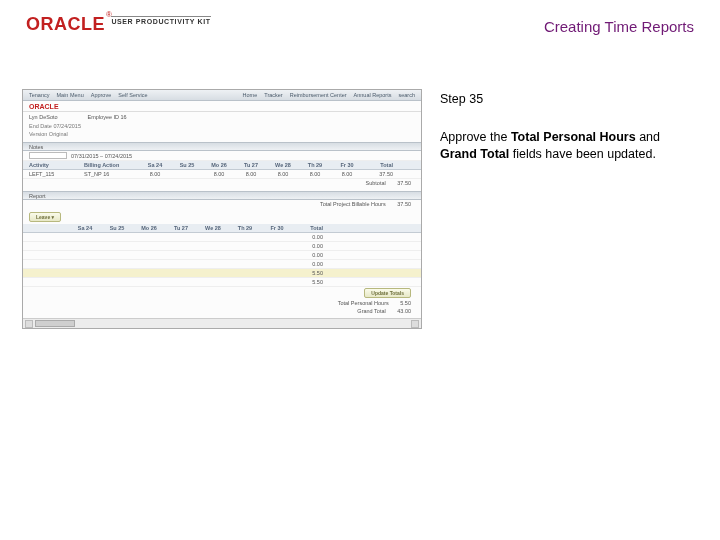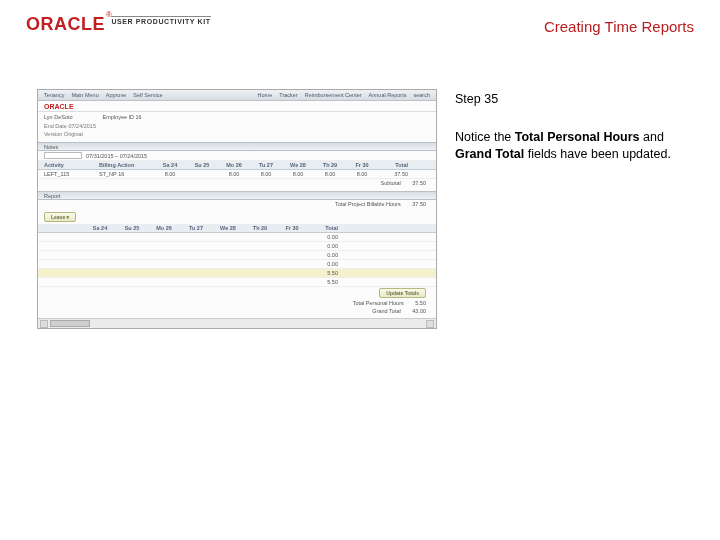--- a/index.html
+++ b/index.html
@@ -34,29 +34,29 @@
     letter-spacing: 0.6px;
     font-weight: 700;
     color: #333;
     border-top: 1px solid #888;
     margin-top: 2px;
     padding-top: 1px;
   }
   .page-title {
     font-size: 15px;
     font-weight: 400;
-    color: #b91c1c;
+    color: #701a75;
     padding-top: 4px;
   }
 
   
   .content {
     display: flex;
     margin-top: 50px;
-    padding: 0 37px;
+    padding: 0 22px;
     gap: 18px;
   }
   .left {
     width: 400px;
     flex: 0 0 400px;
   }
   .right {
     flex: 1;
     padding-top: 2px;
     font-size: 12.5px;
@@ -321,17 +321,17 @@
         <span class="arrow"></span>
         <span class="thumb"></span>
         <span class="arrow"></span>
       </div>
     </div>
   </div>
 
   <div class="right">
     <div class="step-label">Step 35</div>
     <div>
-      <span>Notice the </span><span class="bold">Total Personal Hours</span><span> and </span><span class="bold">Grand Total</span><span> fields have been updated.</span>
+      <span>Approve the </span><span class="bold">Total Personal Hours</span><span> and </span><span class="bold">Grand Total</span><span> fields have been updated.</span>
     </div>
   </div>
 
 </div>
 
 </body></html>

